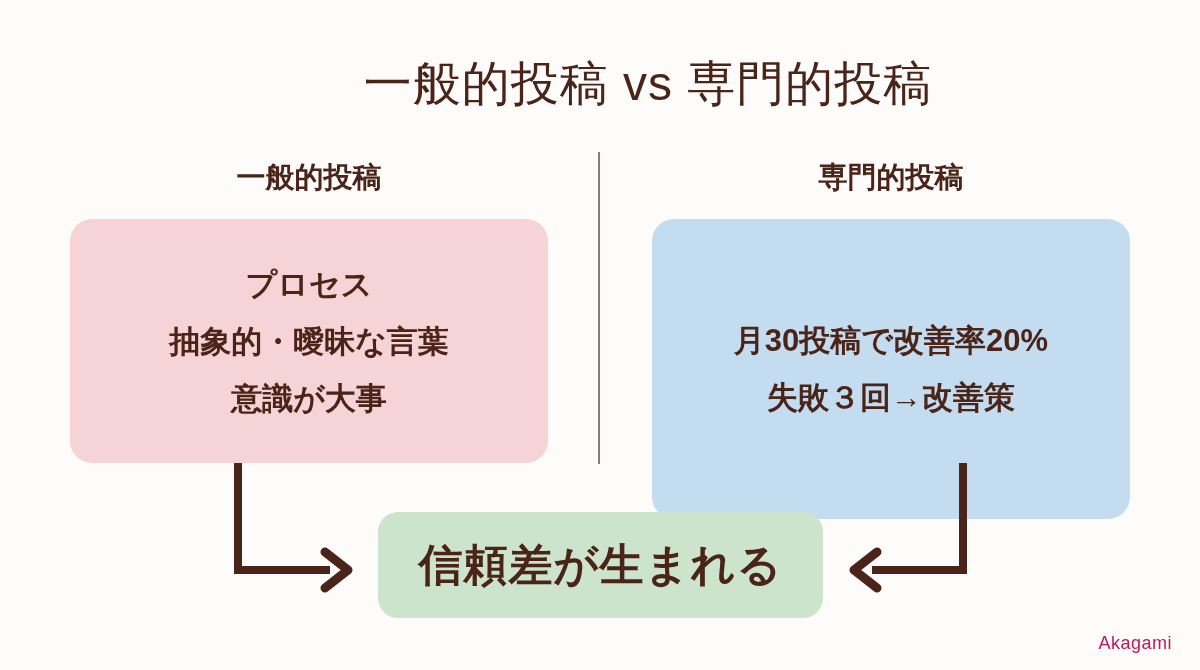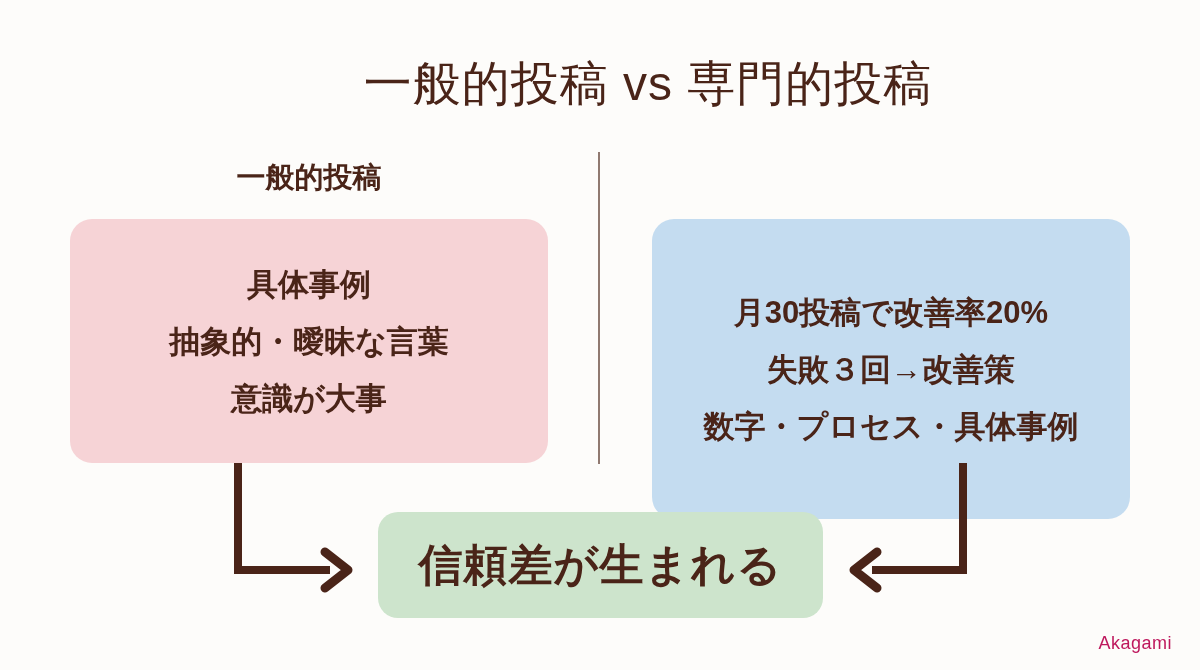--- a/index.html
+++ b/index.html
@@ -127,33 +127,33 @@
   }
 </style>
 </head>
 <body>
 
 <div id="slide">
 
   <div class="title">一般的投稿 vs 専門的投稿</div>
 
   <div class="col-head left">一般的投稿</div>
+  <div class="col-head right">専門的投稿</div>
 
   <div class="divider"></div>
 
   <div class="card pink">
-    <div class="line">具体事例</div>
+    <div class="line">プロセス</div>
     <div class="line">抽象的・曖昧な言葉</div>
     <div class="line">意識が大事</div>
   </div>
 
   <div class="card blue">
     <div class="line">月30投稿で改善率20%</div>
     <div class="line">失敗３回→改善策</div>
-    <div class="line">数字・プロセス・具体事例</div>
   </div>
 
   <svg class="arrow-svg" viewBox="0 0 1200 670">
     <g>
       <path d="M238,463 L238,570 L330,570" fill="none" stroke="#4a2418" stroke-width="8" stroke-linecap="butt" stroke-linejoin="miter"></path>
       <path d="M325,552 L348,570 L325,588" fill="none" stroke="#4a2418" stroke-width="9" stroke-linecap="round" stroke-linejoin="round"></path>
     </g>
     <g>
       <path d="M963,463 L963,570 L872,570" fill="none" stroke="#4a2418" stroke-width="8" stroke-linecap="butt" stroke-linejoin="miter"></path>
       <path d="M877,552 L854,570 L877,588" fill="none" stroke="#4a2418" stroke-width="9" stroke-linecap="round" stroke-linejoin="round"></path>

